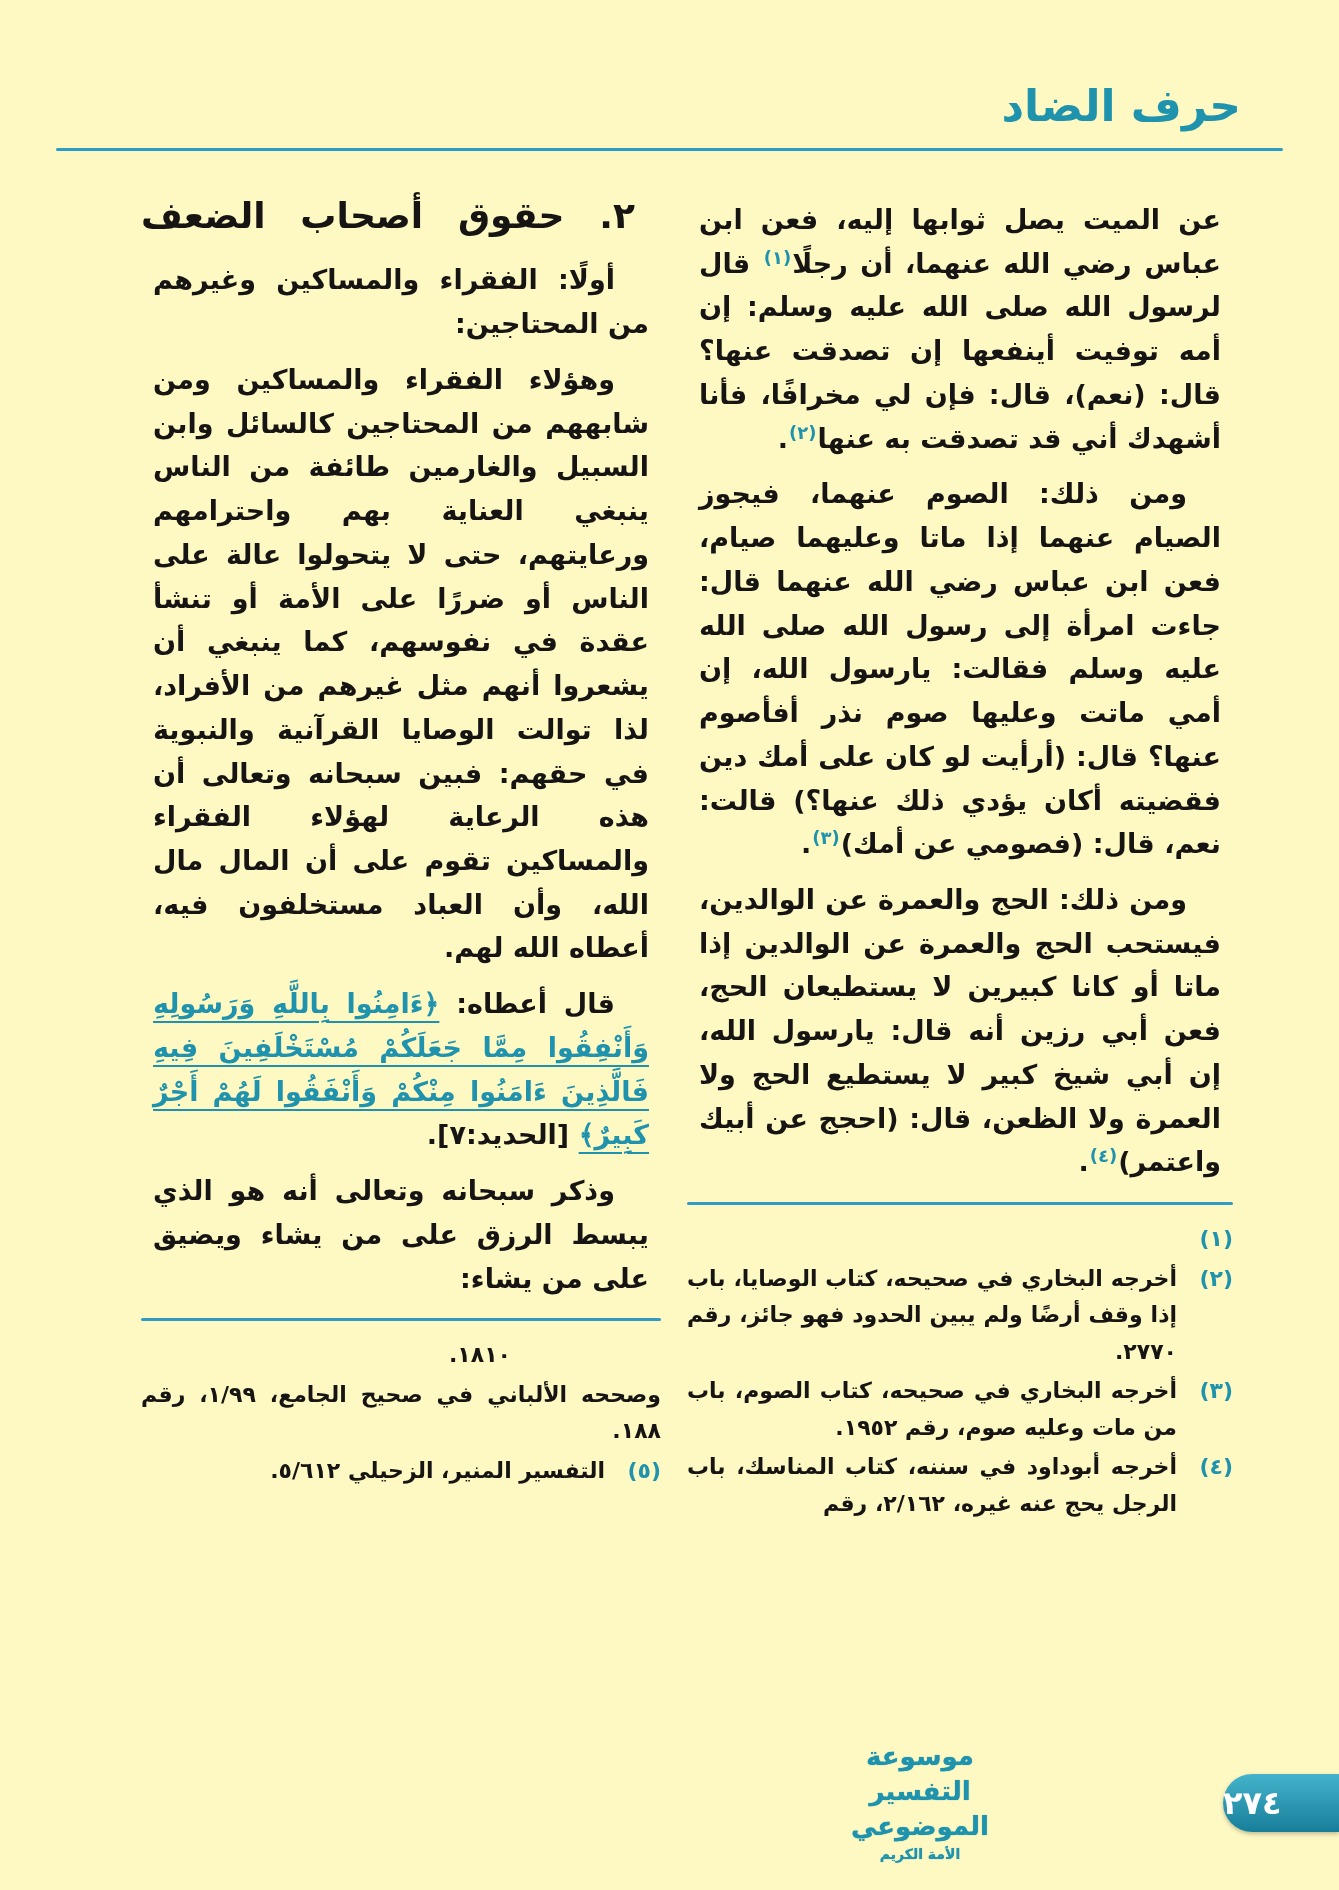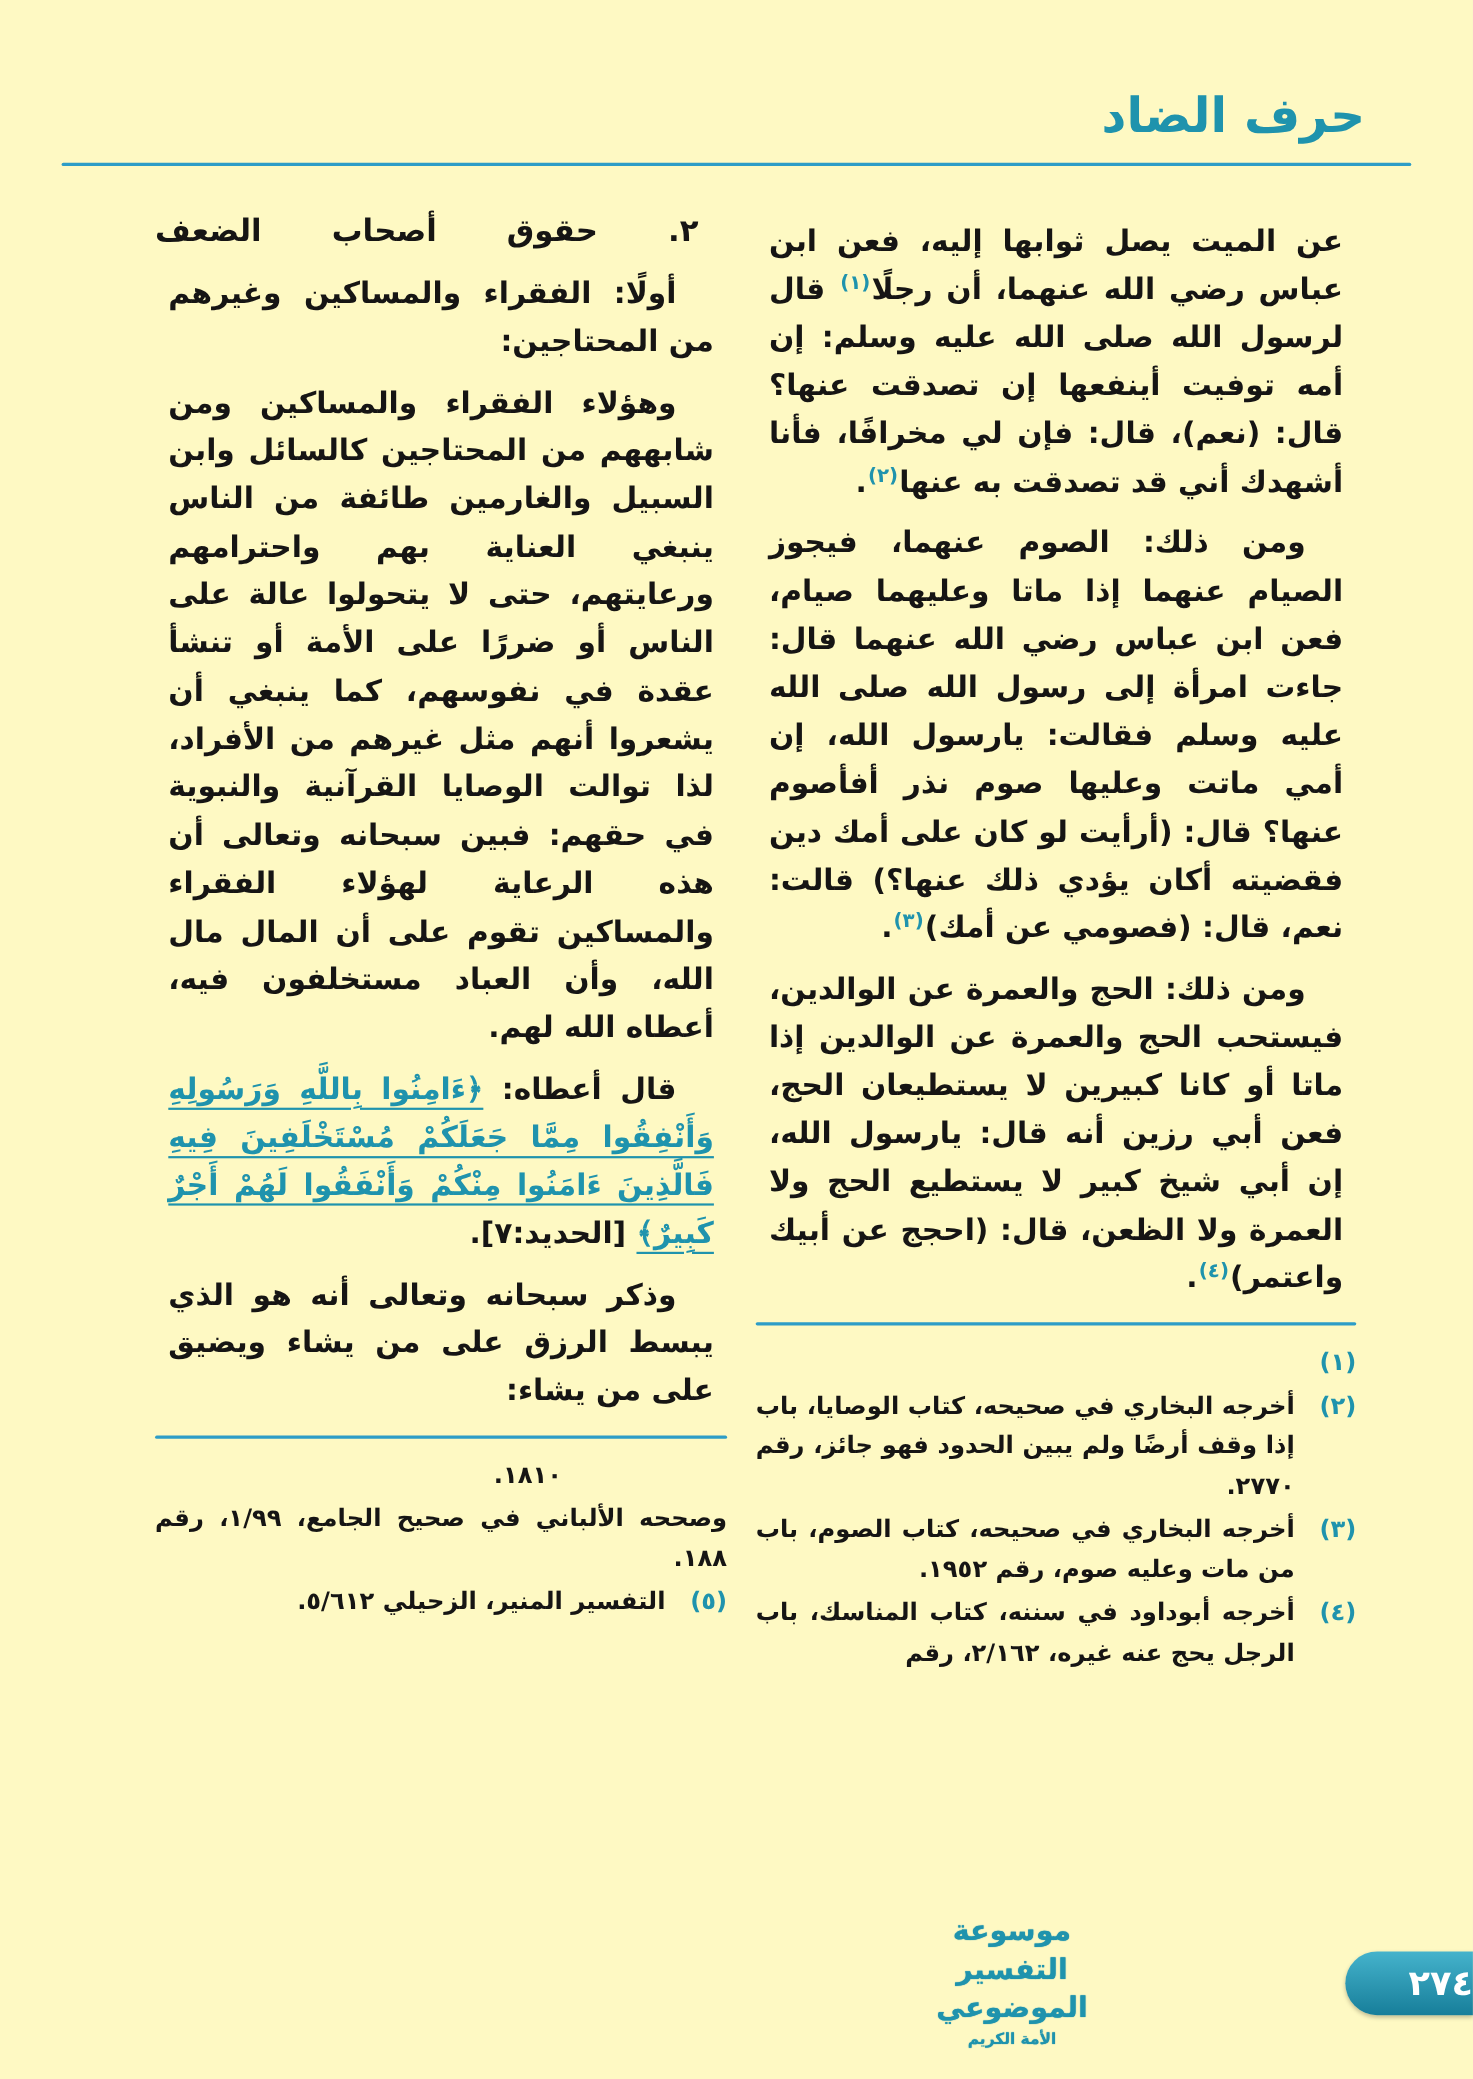--- a/index.html
+++ b/index.html
@@ -40,21 +40,21 @@
   }
   .verse {
     color:var(--accent,#1f93ad);
     text-decoration:underline;
     text-decoration-thickness:2px;
     text-underline-offset:8px;
   }
   .verse-para { line-height:1.85; }
   .ayah-ref { color:var(--text,#161514); }
   
-  .section-heading { font-size:28px; font-weight:700; line-height:1.68; margin-bottom:12px; }
+  .section-heading { font-size:36px; font-weight:700; line-height:1.68; margin-bottom:12px; }
   .h-line1 { display:block; text-align:justify; text-align-last:justify; padding-right:26px; }
   .h-line2 { display:block; }
   
   .fn-sep { height:3px; background:var(--rule,#2d9dc7); margin:18px 0 16px; border-radius:2px; }
   .footnotes { font-size:22px; font-weight:700; line-height:1.66; }
   .fn-row { display:flex; align-items:flex-start; gap:8px; margin-bottom:3px; }
   .fn-marker { color:var(--accent,#1f93ad); flex:0 0 48px; text-align:right; white-space:nowrap; }
   .fn-text { flex:1; text-align:justify; }
   .fn-line { margin-bottom:3px; text-align:justify; }
   .fn-cont { padding-right:150px; }
@@ -63,21 +63,21 @@
     position:absolute; bottom:28px; right:312px; width:214px;
     text-align:center; color:var(--accent,#1f93ad);
     text-shadow:0 0 1px currentColor;
   }
   .logo-main { font-size:26px; font-weight:700; line-height:1.35; }
   .logo-sub { font-size:14px; font-weight:700; margin-top:2px; }
   .page-badge {
     position:absolute; right:0; bottom:58px; width:116px; height:58px;
     border-radius:30px 0 0 30px;
     background:linear-gradient(180deg, var(--badge_top,#45b3cc), var(--badge_bottom,#177e9a));
-    display:flex; align-items:center; justify-content:flex-start;
+    display:flex; align-items:center; justify-content:flex-end;
     color:#ffffff; font-size:32px; font-weight:700;
     box-shadow:0 2px 4px rgba(0,0,0,0.25);
   }
 </style>
 </head>
 <body>
 
 <div class="page">
 
   <header>

